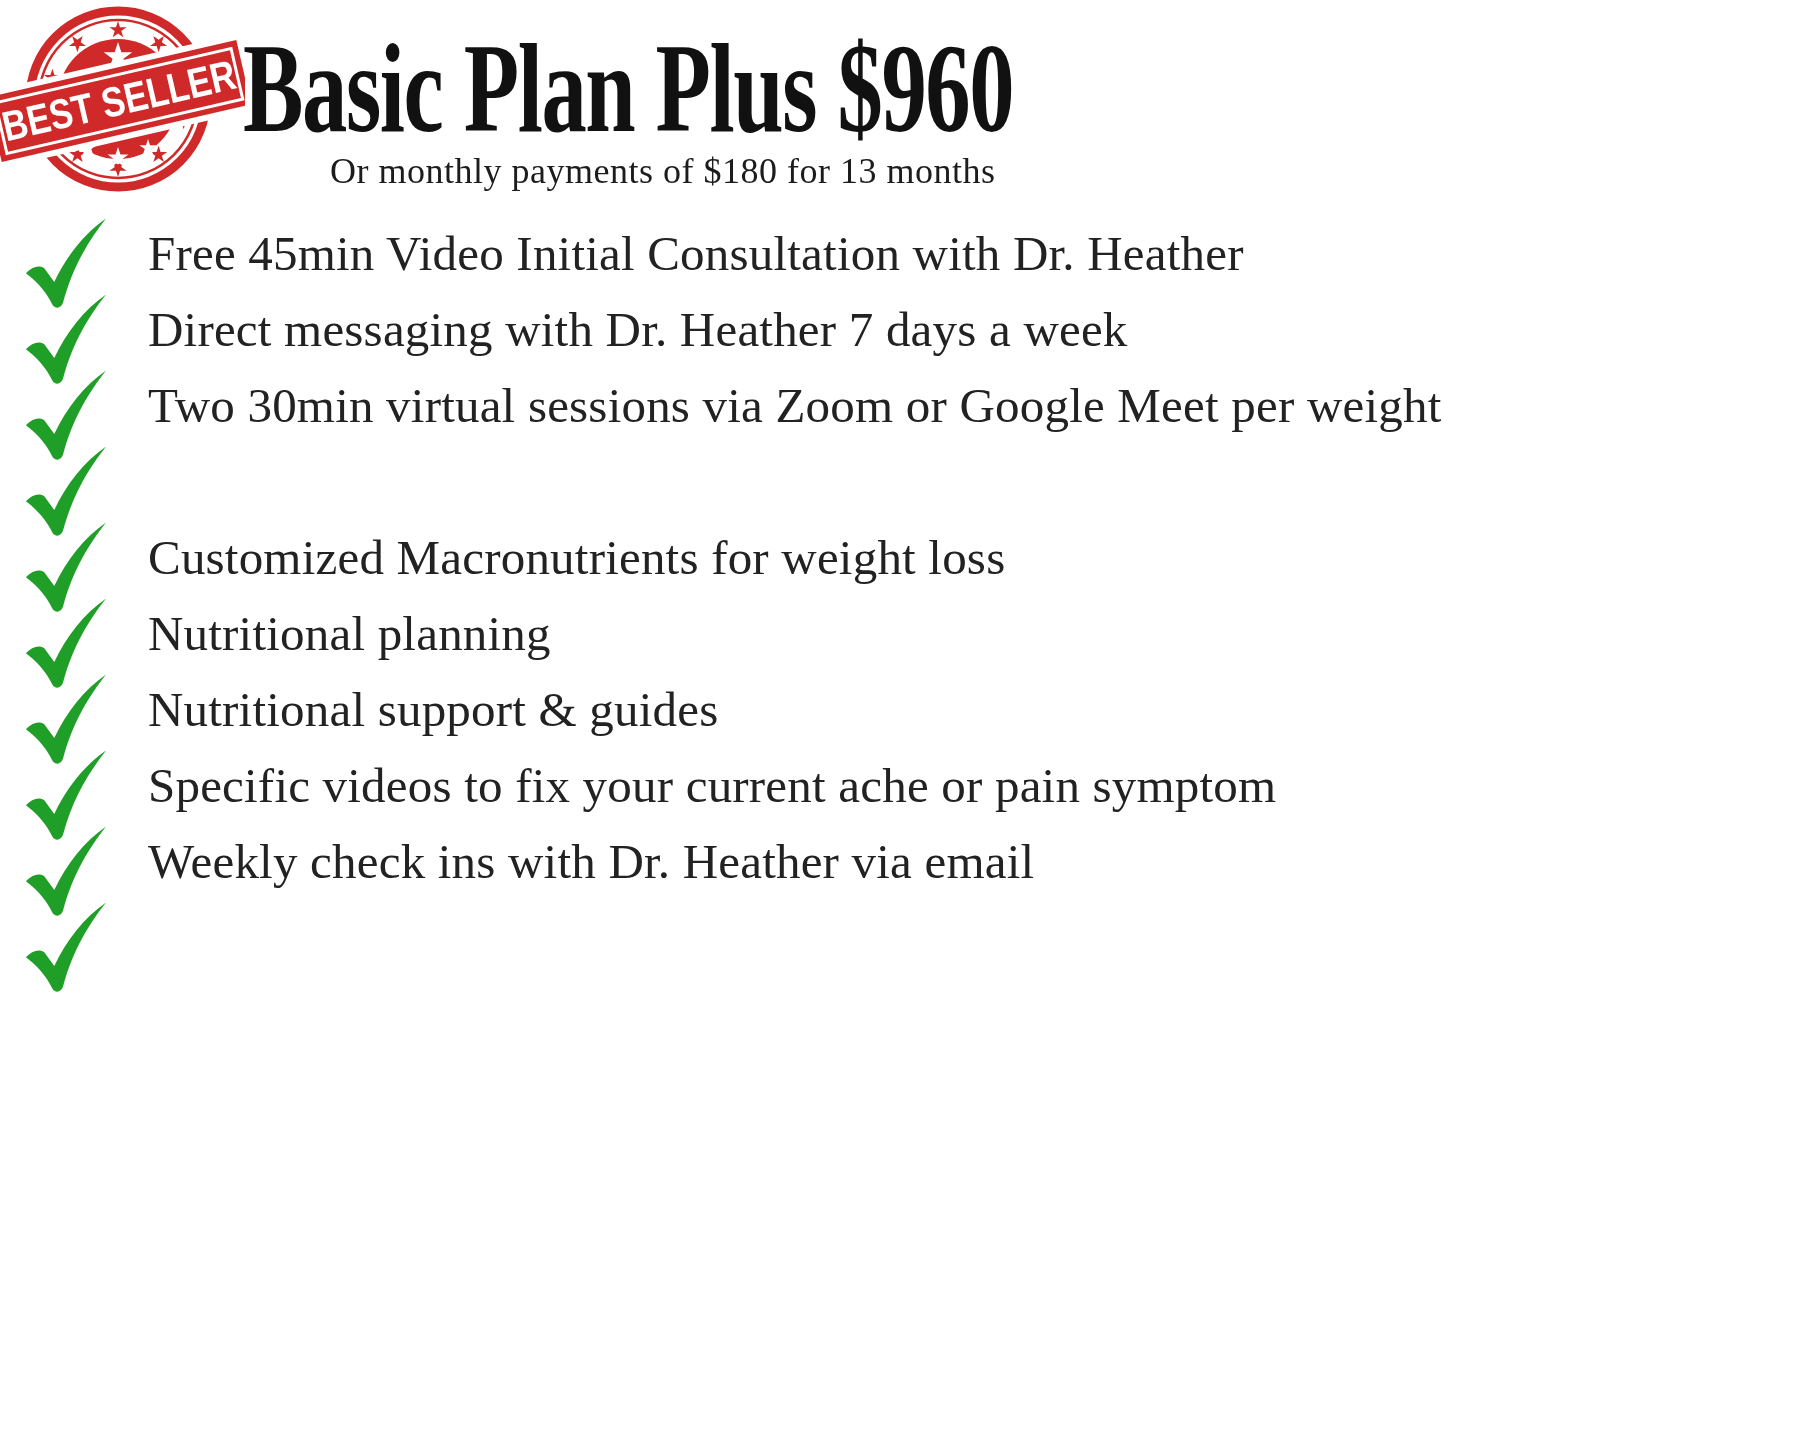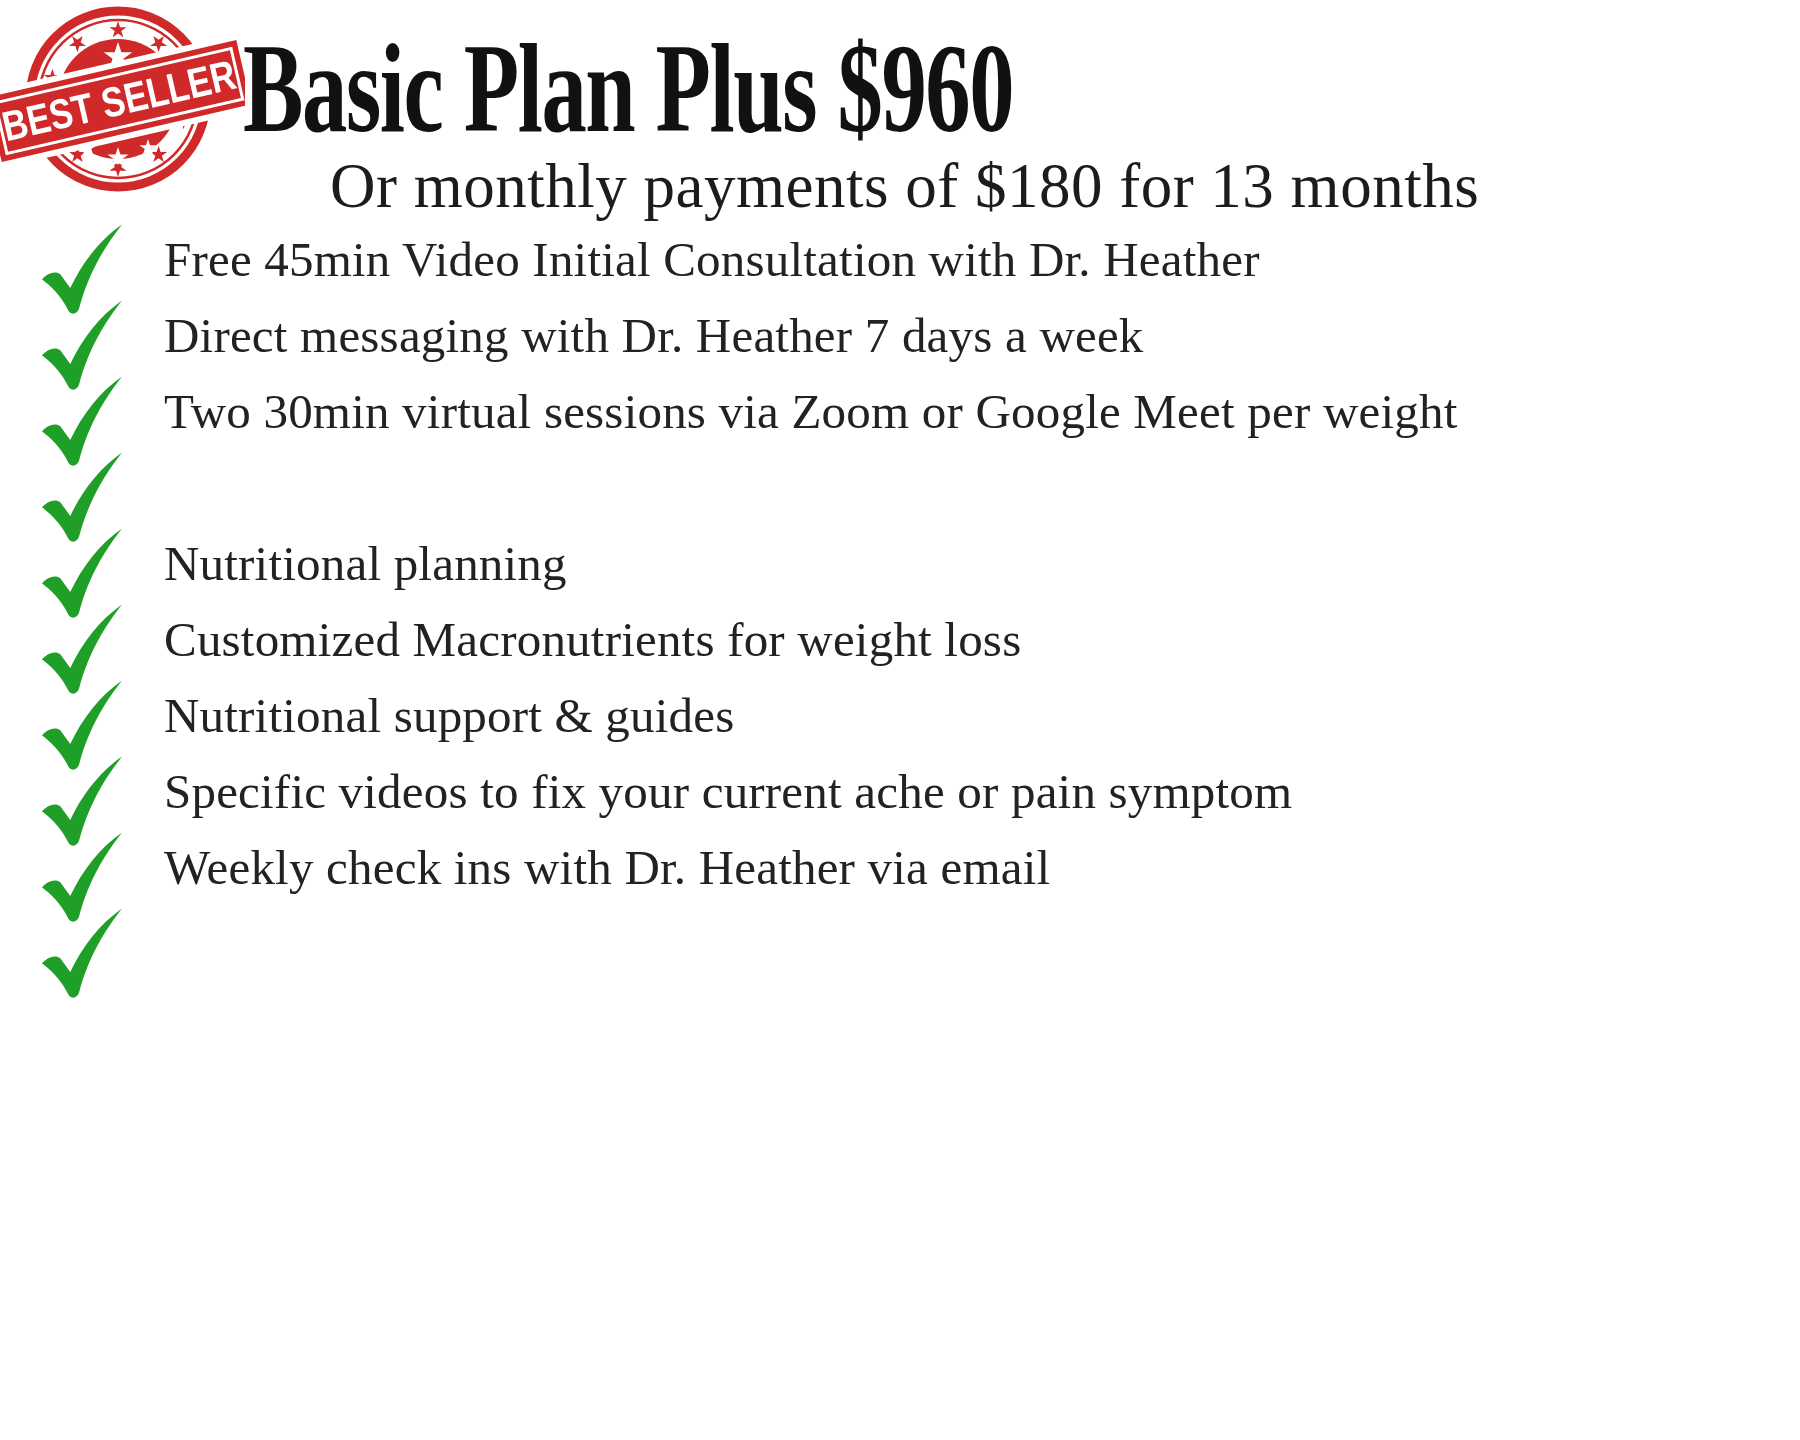--- a/index.html
+++ b/index.html
@@ -33,29 +33,29 @@
     font-size:126px;font-weight:bold;
     letter-spacing:-2px;
     color:#111111;
     white-space:nowrap;
     transform:scaleX(0.72);
     transform-origin:left top;
     line-height:1.0;
   }
   .subtitle{
     position:absolute;left:330px;top:150px;
-    font-size:63px;
+    font-size:36px;
     color:#1c1c1c;
     white-space:nowrap;
     letter-spacing:0.5px;
   }
 
   
   .features{
-    position:absolute;left:0;top:222px;width:1790px;padding-left:16px;
+    position:absolute;left:0;top:216px;width:1790px;
   }
   .feature-row{
     display:flex;
     align-items:flex-start;
     min-height:76px;
   }
   .check-icon-box{
     flex:none;
     width:88px;height:94px;
     margin-left:22px;
@@ -146,28 +146,28 @@
       <svg class="check-icon-box" viewBox="0 0 90 95">
           <path style="fill:var(--check-green)" d="M4 58 C10 51, 18 49, 23 53 L33 67 C45 41, 64 17, 86 2 C70 22, 52 50, 42 88 C40 94, 34 95, 31 90 C24 75, 12 64, 4 58 Z"></path>
         </svg>
     </div>
 
 
     <div class="feature-row">
       <svg class="check-icon-box" viewBox="0 0 90 95">
           <path style="fill:var(--check-green)" d="M4 58 C10 51, 18 49, 23 53 L33 67 C45 41, 64 17, 86 2 C70 22, 52 50, 42 88 C40 94, 34 95, 31 90 C24 75, 12 64, 4 58 Z"></path>
         </svg>
-      <div class="feature-text">Nutritional planning</div>
+      <div class="feature-text">Customized Macronutrients for weight loss</div>
     </div>
 
     <div class="feature-row">
       <svg class="check-icon-box" viewBox="0 0 90 95">
           <path style="fill:var(--check-green)" d="M4 58 C10 51, 18 49, 23 53 L33 67 C45 41, 64 17, 86 2 C70 22, 52 50, 42 88 C40 94, 34 95, 31 90 C24 75, 12 64, 4 58 Z"></path>
         </svg>
-      <div class="feature-text">Customized Macronutrients for weight loss</div>
+      <div class="feature-text">Nutritional planning</div>
     </div>
 
     <div class="feature-row">
       <svg class="check-icon-box" viewBox="0 0 90 95">
           <path style="fill:var(--check-green)" d="M4 58 C10 51, 18 49, 23 53 L33 67 C45 41, 64 17, 86 2 C70 22, 52 50, 42 88 C40 94, 34 95, 31 90 C24 75, 12 64, 4 58 Z"></path>
         </svg>
       <div class="feature-text">Nutritional support &amp; guides</div>
     </div>
 
     <div class="feature-row">

